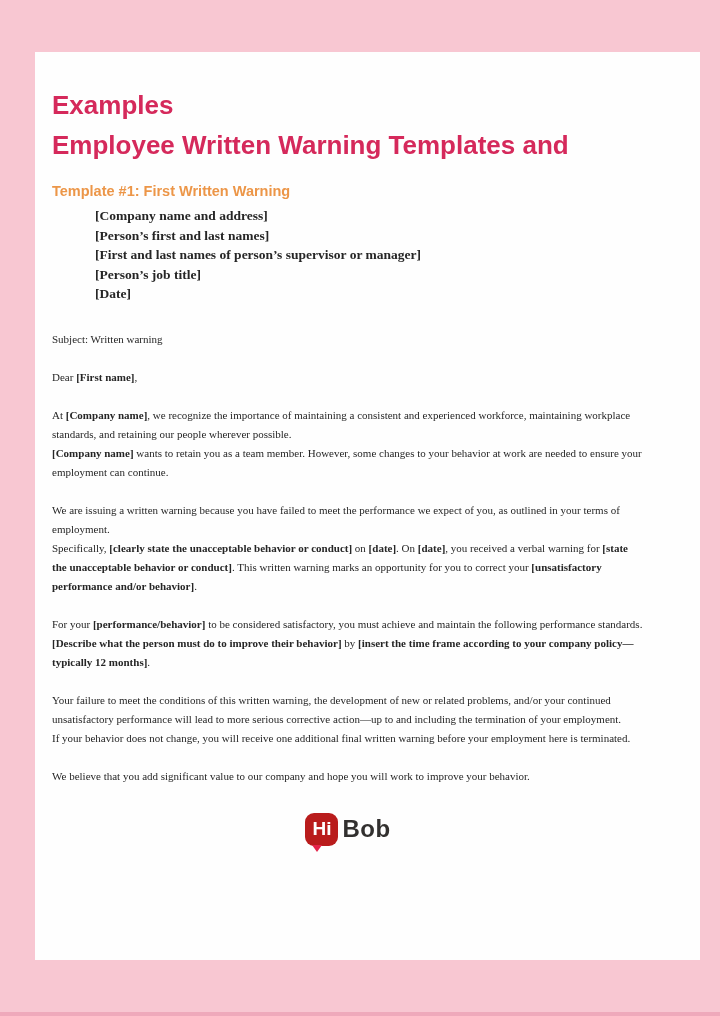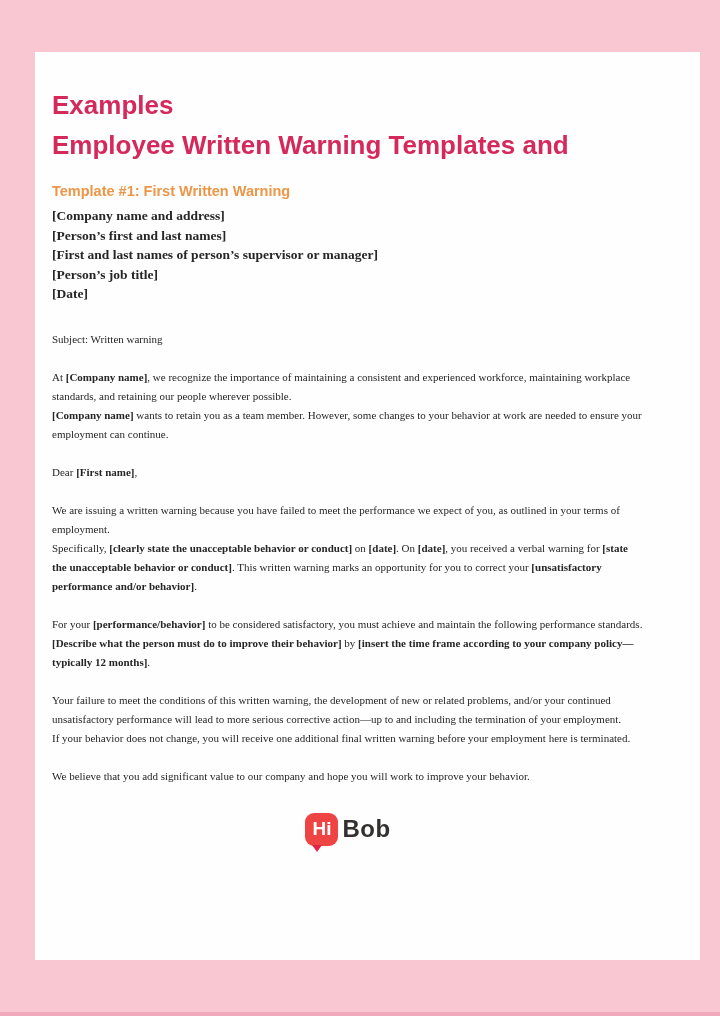--- a/index.html
+++ b/index.html
@@ -47,20 +47,21 @@
   .template-heading {
     margin: 17px 0 0 0;
     font-family: "Liberation Sans", sans-serif;
     font-weight: 700;
     font-size: 14.5px;
     line-height: 19px;
     color: #ec9648;
   }
   .fields {
     margin-top: 5px;
+    margin-left: 43px;
   }
   .field {
     font-weight: 700;
     font-size: 13.5px;
     line-height: 19.5px;
     color: #262626;
   }
   .para {
     margin: 19px 0 0 0;
     font-size: 11px;
@@ -72,21 +73,21 @@
   .logo {
     margin-top: 27px;
     display: flex;
     justify-content: center;
     align-items: center;
   }
   .bubble {
     position: relative;
     width: 33px;
     height: 33px;
-    background: #ef4444;
+    background: #b91c1c;
     border-radius: 9px;
     display: flex;
     align-items: center;
     justify-content: center;
     font-family: "Liberation Sans", sans-serif;
     font-weight: 700;
     font-size: 19px;
     color: #ffffff;
   }
   .bubble::after {
@@ -126,24 +127,24 @@
       <div class="fields">
         <div class="field">[Company name and address]</div>
         <div class="field">[Person’s first and last names]</div>
         <div class="field">[First and last names of person’s supervisor or manager]</div>
         <div class="field">[Person’s job title]</div>
         <div class="field">[Date]</div>
       </div>
 
       <p class="para" style="margin-top:26px">Subject: Written warning</p>
 
+      <p class="para"><span>Dear </span><span class="bold">[First name]</span><span>,</span></p>
+
       <p class="para"><span>At </span><span class="bold">[Company name]</span><span>, we recognize the importance of maintaining a consistent and experienced workforce, maintaining workplace standards, and retaining our people wherever possible.
 </span><span class="bold">[Company name]</span><span> wants to retain you as a team member. However, some changes to your behavior at work are needed to ensure your employment can continue.</span></p>
-
-      <p class="para"><span>Dear </span><span class="bold">[First name]</span><span>,</span></p>
       <p class="para"><span>We are issuing a written warning because you have failed to meet the performance we expect of you, as outlined in your terms of employment.
 Specifically, </span><span class="bold">[clearly state the unacceptable behavior or conduct]</span><span> on </span><span class="bold">[date]</span><span>. On </span><span class="bold">[date]</span><span>, you received a verbal warning for </span><span class="bold">[state the unacceptable behavior or conduct]</span><span>. This written warning marks an opportunity for you to correct your </span><span class="bold">[unsatisfactory performance and/or behavior]</span><span>.</span></p>
       <p class="para"><span>For your </span><span class="bold">[performance/behavior]</span><span> to be considered satisfactory, you must achieve and maintain the following performance standards. </span><span class="bold">[Describe what the person must do to improve their behavior]</span><span> by </span><span class="bold">[insert the time frame according to your company policy—typically 12 months]</span><span>.</span></p>
       <p class="para"><span>Your failure to meet the conditions of this written warning, the development of new or related problems, and/or your continued unsatisfactory performance will lead to more serious corrective action—up to and including the termination of your employment.
 If your behavior does not change, you will receive one additional final written warning before your employment here is terminated.</span></p>
       <p class="para"><span>We believe that you add significant value to our company and hope you will work to improve your behavior.</span></p>
 
       <div class="logo">
         <span class="bubble">
           <span>Hi</span>

